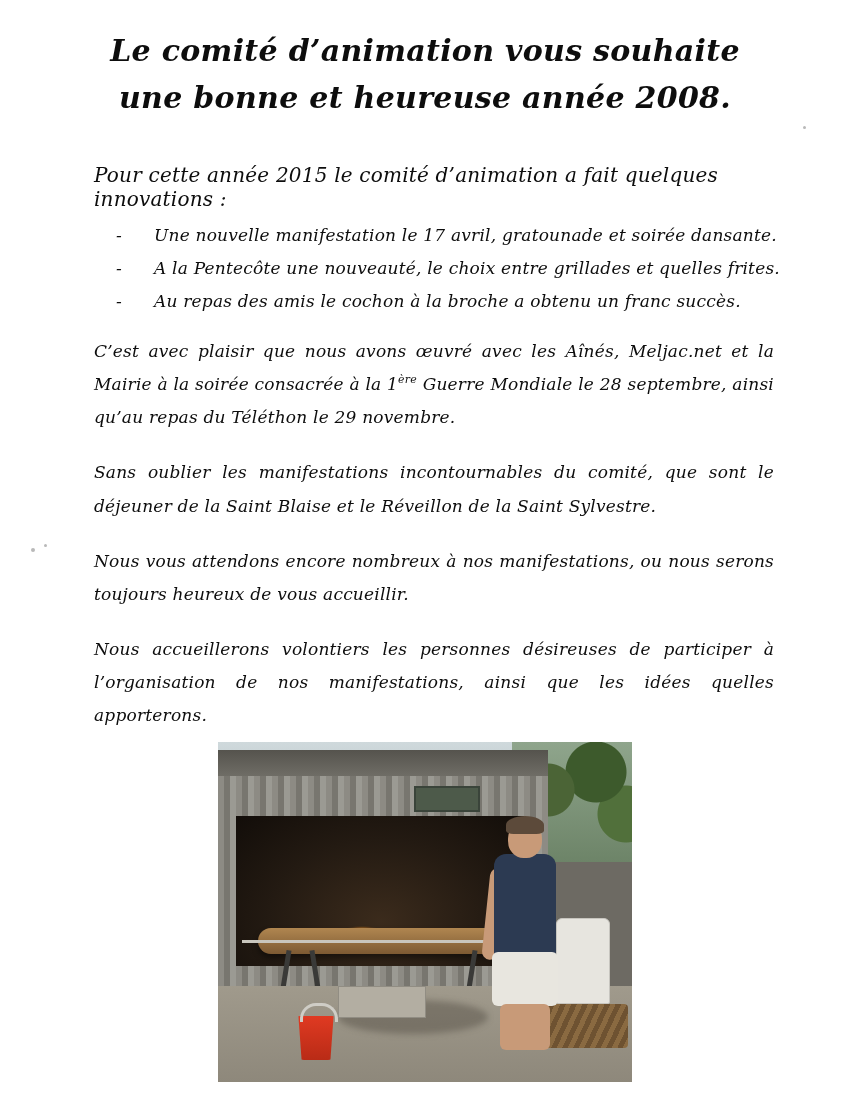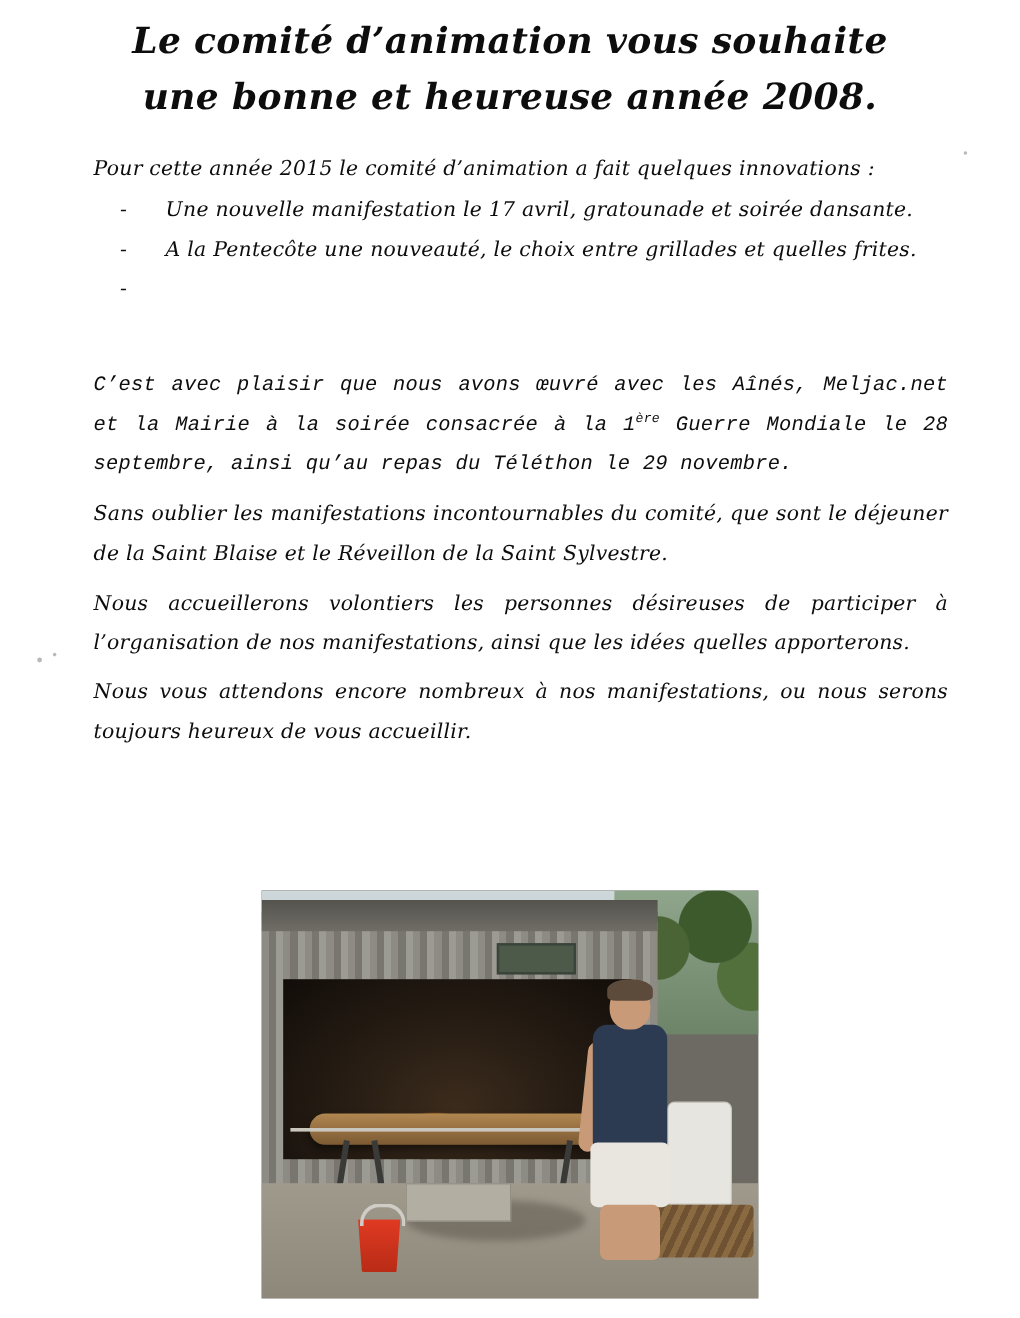--- a/index.html
+++ b/index.html
@@ -12,43 +12,43 @@
     height: 1098px;
     position: relative;
     font-family: "Liberation Serif", serif;
     color: #111111;
     overflow: hidden;
   }
 
   .page {
     position: absolute;
     inset: 0;
-    padding: 0;
+    padding: 16px;
   }
 
   .title {
     text-align: center;
     font-family: "DejaVu Serif", serif;
     font-style: italic;
     font-weight: 700;
     font-size: 30px;
     line-height: 1.55;
     letter-spacing: 0.3px;
     color: #0d0d0d;
     margin: 12px 52px 0 52px;
   }
   .title .line {
     display: block;
   }
 
   .intro {
-    margin: 26px 0 0 78px;
+    margin: 42px 0 0 78px;
     font-family: "DejaVu Serif", serif;
     font-style: italic;
-    font-size: 17px;
+    font-size: 20px;
     color: #0d0d0d;
     letter-spacing: 0.2px;
   }
 
   .bullets {
     margin: 14px 0 0 100px;
     padding: 0;
     list-style: none;
     font-family: "DejaVu Serif", serif;
     font-style: italic;
@@ -70,22 +70,22 @@
     margin: 0 60px 0 78px;
     font-family: "DejaVu Serif", serif;
     font-style: italic;
     font-size: 17px;
     line-height: 1.95;
     color: #0d0d0d;
     text-align: justify;
     text-justify: inter-word;
     letter-spacing: 0.2px;
   }
-  .body-block.first { margin-top: 54px; font-family: Liberation Mono, monospace; }
-  .body-block.spaced { margin-top: 8px; }
+  .body-block.first { margin-top: 24px; }
+  .body-block.spaced { margin-top: 22px; }
   .sup { font-size: 11px; vertical-align: super; }
 
   
   .photo-wrap {
     position: absolute;
     left: 218px;
     top: 742px;
     width: 414px;
     height: 340px;
   }
@@ -296,30 +296,31 @@
     <li>
       <span class="dash">-</span>
       <span>Une nouvelle manifestation le 17 avril, gratounade et soirée dansante.</span>
     </li>
     <li>
       <span class="dash">-</span>
       <span>A la Pentecôte une nouveauté, le choix entre grillades et quelles frites.</span>
     </li>
     <li>
       <span class="dash">-</span>
+      <span>Au repas des amis le cochon à la broche a obtenu un franc succès.</span>
     </li>
   </ul>
 
   <p class="body-block first"><span>C’est avec plaisir que nous avons œuvré avec les Aînés, Meljac.net et la Mairie à la soirée consacrée à la 1</span><span class="sup">ère</span><span> Guerre Mondiale le 28 septembre, ainsi qu’au repas du Téléthon le 29 novembre.</span></p>
 
   <p class="body-block spaced">Sans oublier les manifestations incontournables du comité, que sont le déjeuner de la Saint Blaise et le Réveillon de la Saint Sylvestre.</p>
 
+  <p class="body-block spaced">Nous vous attendons encore nombreux à nos manifestations, ou nous serons toujours heureux de vous accueillir.</p>
+
   <p class="body-block spaced">Nous accueillerons volontiers les personnes désireuses de participer à l’organisation de nos manifestations, ainsi que les idées quelles apporterons.</p>
-
-  <p class="body-block spaced">Nous vous attendons encore nombreux à nos manifestations, ou nous serons toujours heureux de vous accueillir.</p>
 
   <div class="photo-wrap">
     <div class="photo" aria-label="Cochon à la broche rôtissant sur un feu sous un hangar métallique, un homme debout à droite">
       <div class="sky"></div>
       <div class="trees"></div>
       <div class="shed"></div>
       <div class="shed-roof"></div>
       <div class="vent"></div>
       <div class="cavity"></div>
       <div class="fire"></div>

